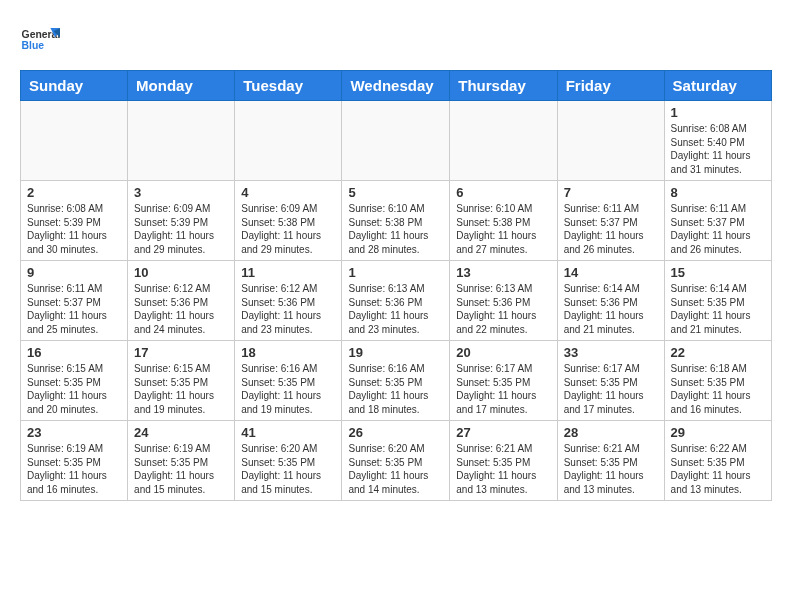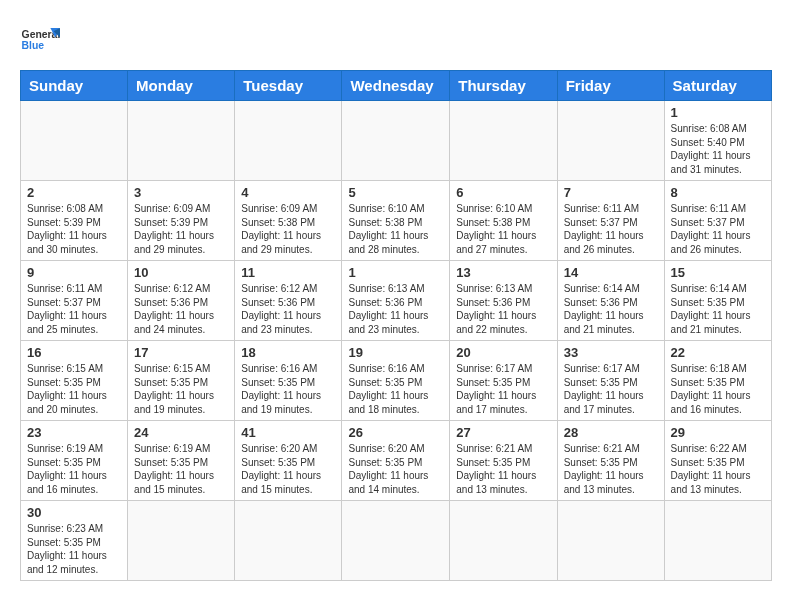--- a/index.html
+++ b/index.html
@@ -322,29 +322,14 @@
 and 13 minutes.</div>
         </td>
         <td>
           <span class="day-num">29</span>
           <div class="day-info" style="white-space: pre-line;">Sunrise: 6:22 AM
 Sunset: 5:35 PM
 Daylight: 11 hours
 and 13 minutes.</div>
         </td>
       </tr>
-      <tr>
-        <td>
-          <span class="day-num">30</span>
-          <div class="day-info" style="white-space: pre-line;">Sunrise: 6:23 AM
-Sunset: 5:35 PM
-Daylight: 11 hours
-and 12 minutes.</div>
-        </td>
-        <td class="empty-cell"></td>
-        <td class="empty-cell"></td>
-        <td class="empty-cell"></td>
-        <td class="empty-cell"></td>
-        <td class="empty-cell"></td>
-        <td class="empty-cell"></td>
-      </tr>
     </tbody>
 </table>
 
 </body></html>

